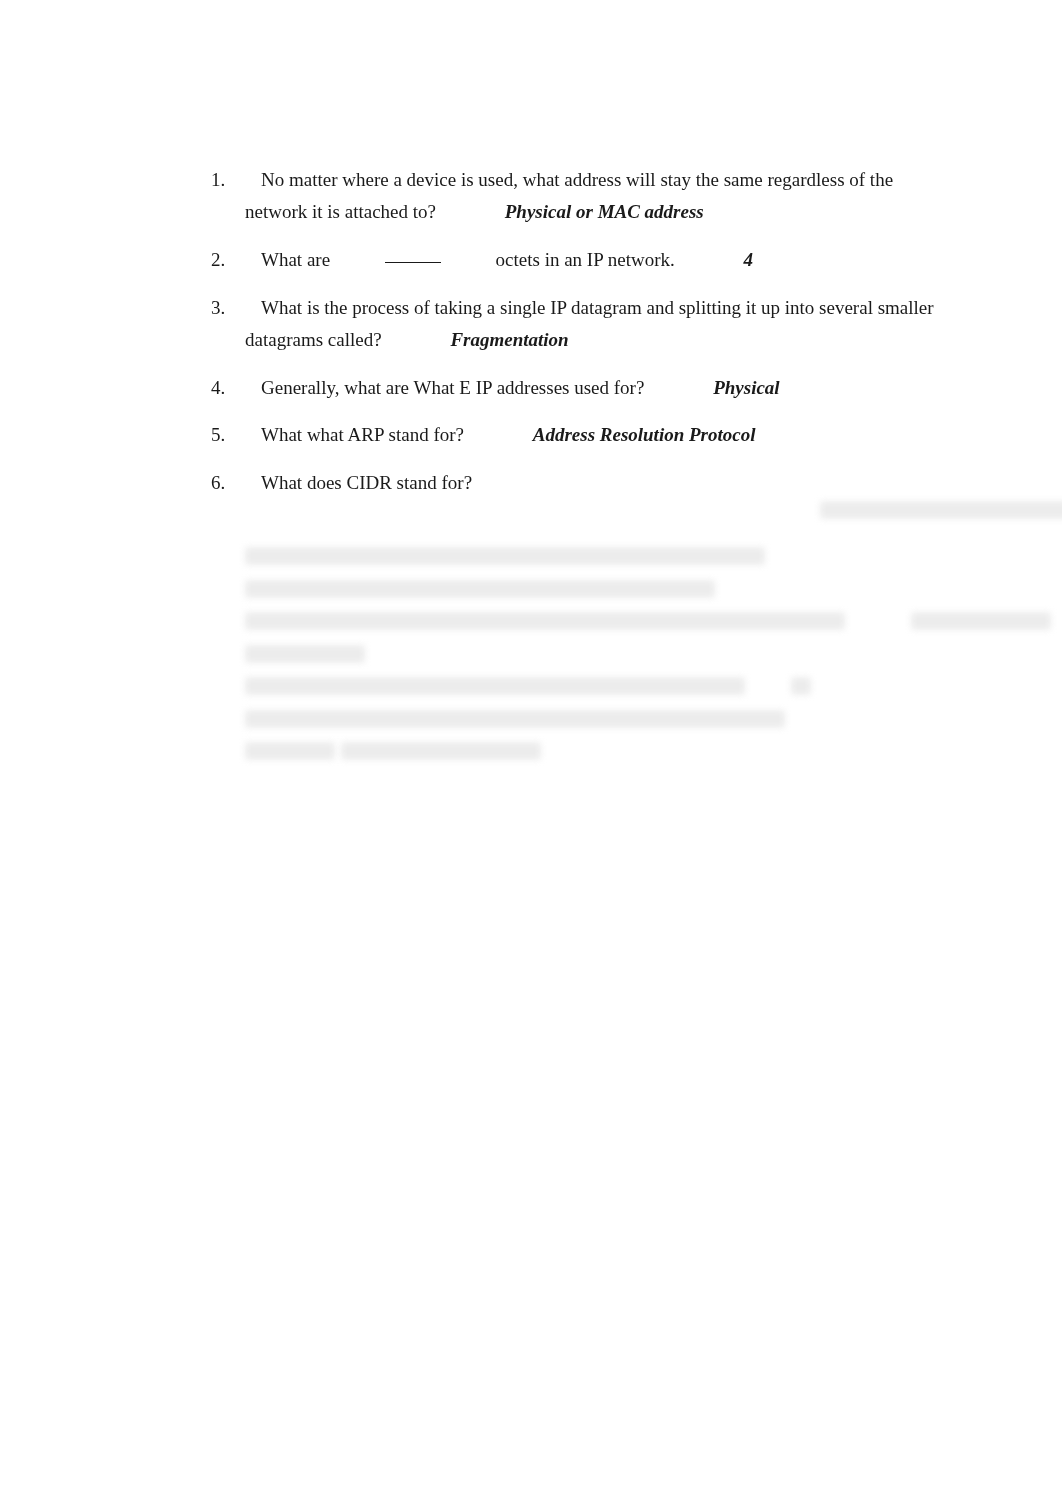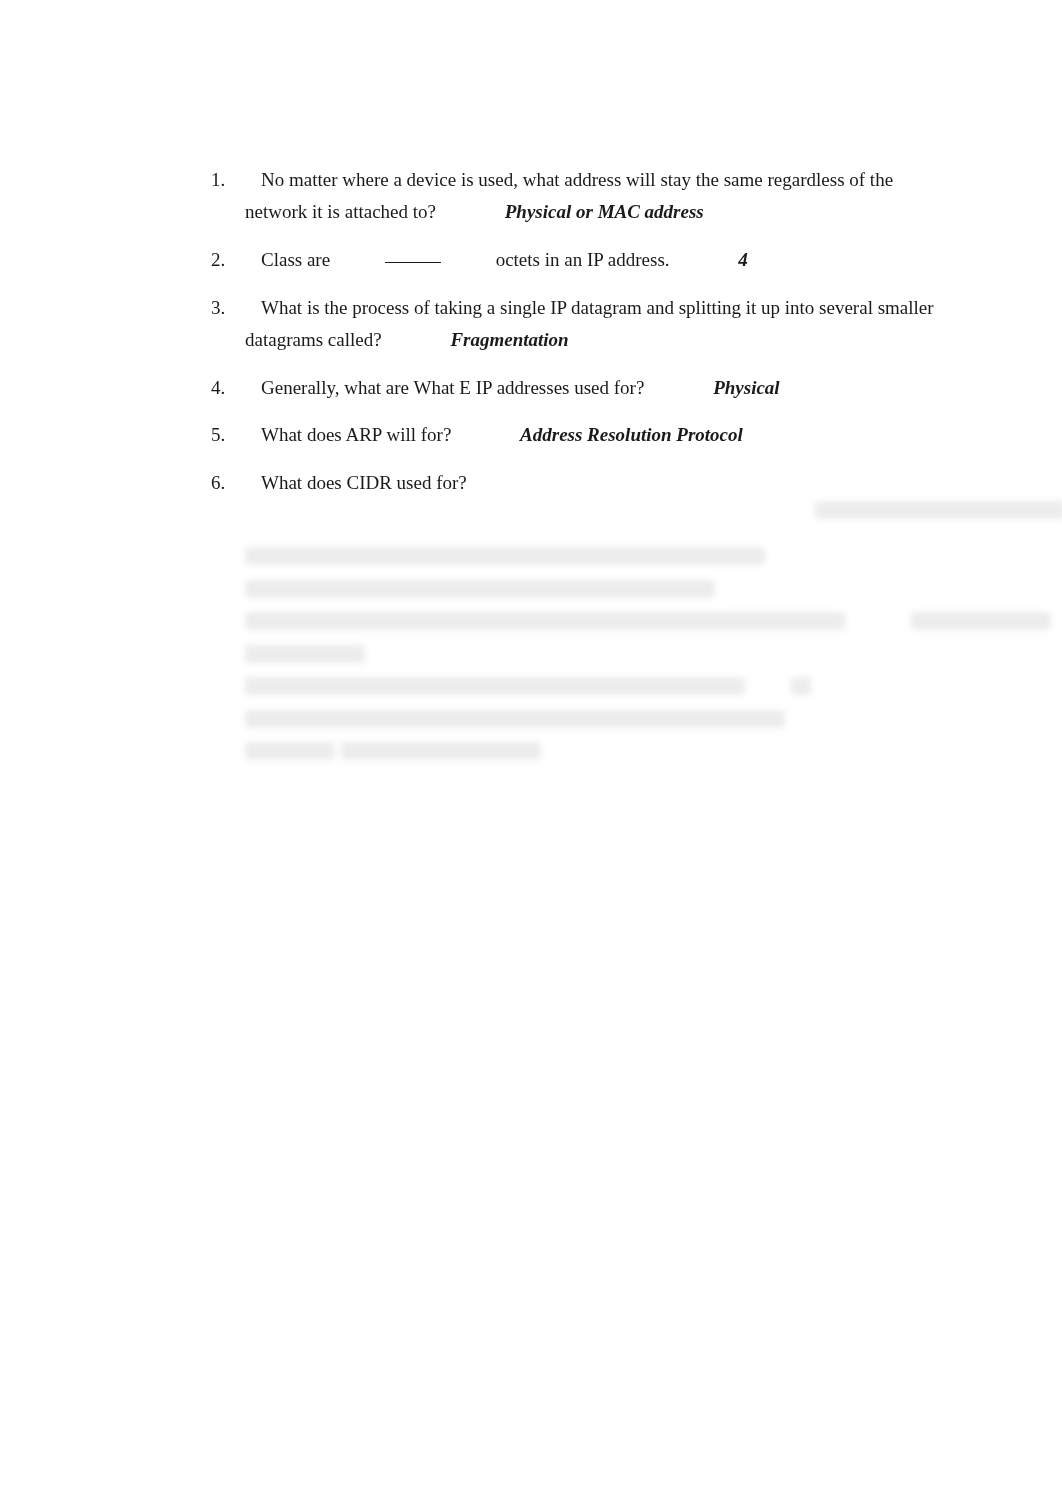--- a/index.html
+++ b/index.html
@@ -74,43 +74,43 @@
 </head>
 <body>
 
 <ol class="qlist">
   <li>
     <span>No matter where a device is used, what address will stay the same regardless of the network it is attached to?</span>
     <span> </span>
     <span class="answer">Physical or MAC address</span>
   </li>
   <li>
-    <span>Class are</span>
+    <span>What are</span>
     <span> </span><span class="blank"></span><span> </span>
-    <span>octets in an IP address.</span>
+    <span>octets in an IP network.</span>
     <span> </span>
     <span class="answer">4</span>
   </li>
   <li>
     <span>What is the process of taking a single IP datagram and splitting it up into several smaller datagrams called?</span>
     <span> </span>
     <span class="answer">Fragmentation</span>
   </li>
   <li>
     <span>Generally, what are What E IP addresses used for?</span>
     <span> </span>
     <span class="answer">Physical</span>
   </li>
   <li>
-    <span>What does ARP will for?</span>
+    <span>What what ARP stand for?</span>
     <span> </span>
     <span class="answer">Address Resolution Protocol</span>
   </li>
   <li style="position:relative;">
-    <span>What does CIDR used for?</span>
+    <span>What does CIDR stand for?</span>
     <span class="blur-overlay" style="top:4px;bottom:auto;left:auto;right:auto;">
       <span class="blur-line" id="ans-blur" style="left: 300px; top: -2px; width: 250px;"></span>
     </span>
   </li>
 </ol>
 
 <div class="blurred-region" style="position:relative; margin-left:0; margin-top:0; height:230px;">
   <div class="blur-overlay" id="blur-container">
       <span class="blur-line" style="left: 34px; top: 0px; width: 520px;"></span>
       <span class="blur-line" style="left: 34px; top: 33px; width: 470px;"></span>

